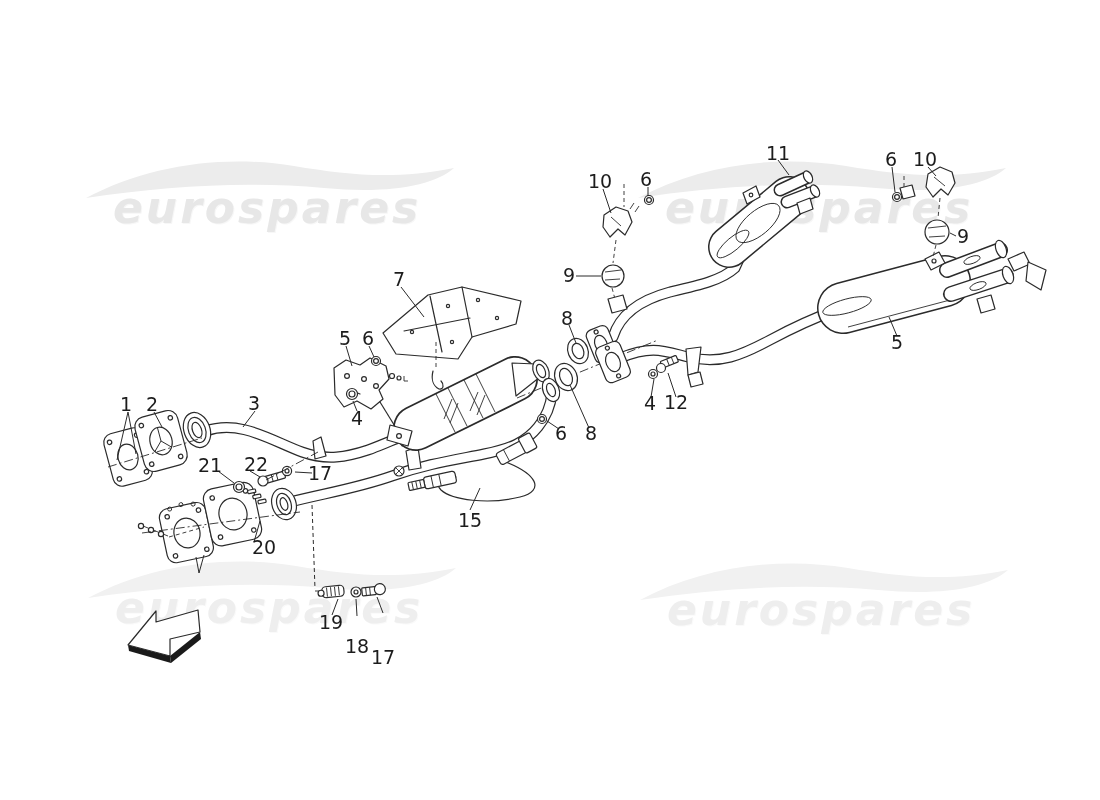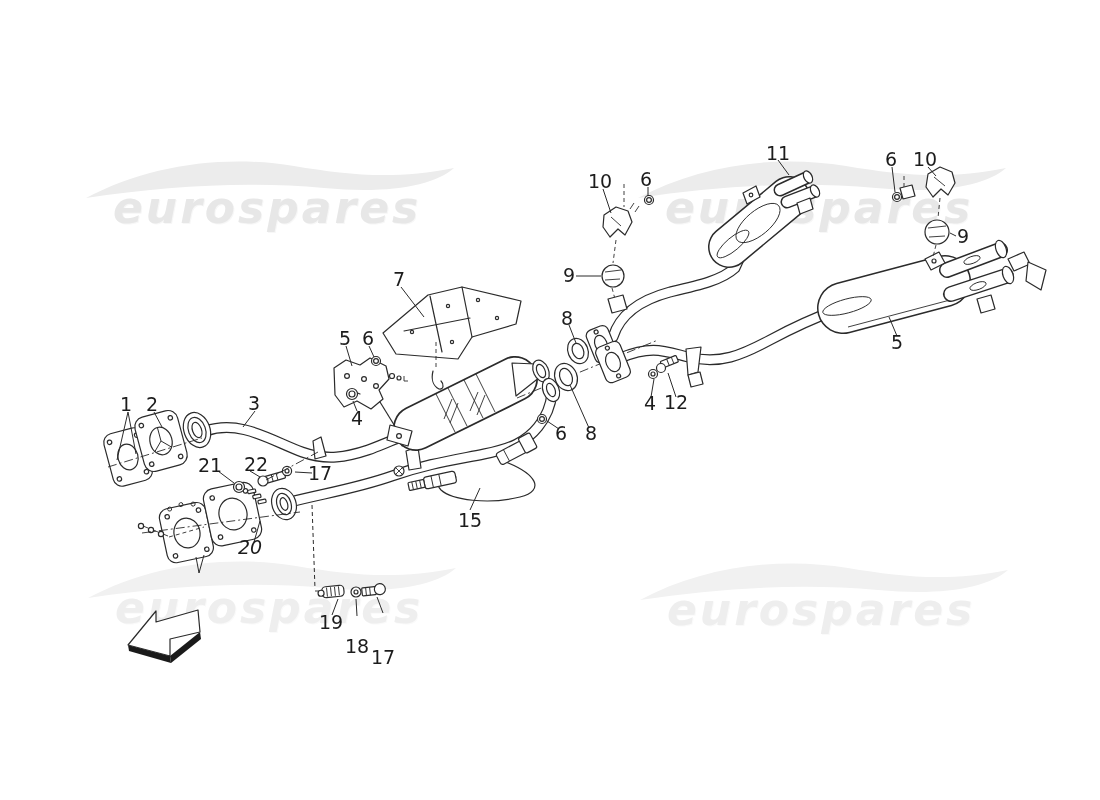--- a/index.html
+++ b/index.html
@@ -447,18 +447,18 @@
       <span class="part-label" style="left: 963px; top: 236px;">9</span>
       <span class="part-label" style="left: 897px; top: 342px;">5</span>
       <span class="part-label" style="left: 561px; top: 433px;">6</span>
       <span class="part-label" style="left: 591px; top: 433px;">8</span>
       <span class="part-label" style="left: 650px; top: 403px;">4</span>
       <span class="part-label" style="left: 676px; top: 402px;">12</span>
       <span class="part-label" style="left: 470px; top: 520px;">15</span>
       <span class="part-label" style="left: 320px; top: 473px;">17</span>
       <span class="part-label" style="left: 210px; top: 465px;">21</span>
       <span class="part-label" style="left: 256px; top: 464px;">22</span>
-      <span class="part-label" style="left: 250px; top: 547px; font-style: italic;">20</span>
+      <span class="part-label" style="left: 264px; top: 547px;">20</span>
       <span class="part-label" style="left: 331px; top: 622px;">19</span>
       <span class="part-label" style="left: 357px; top: 646px;">18</span>
       <span class="part-label" style="left: 383px; top: 657px;">17</span>
     </div>
 </div>
 
 </body></html>

